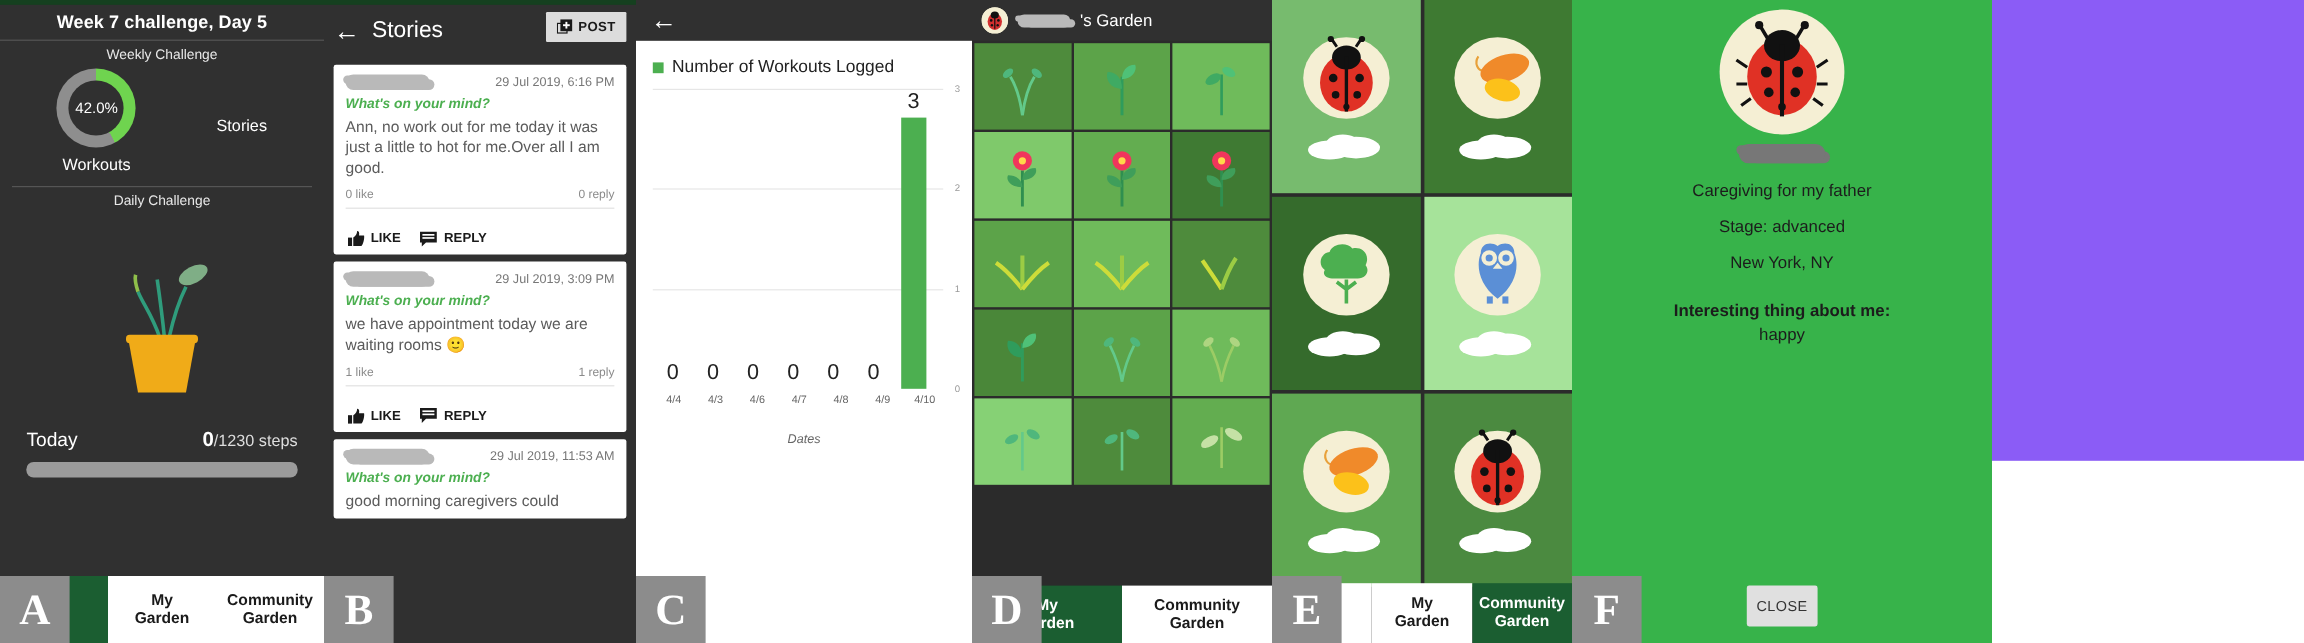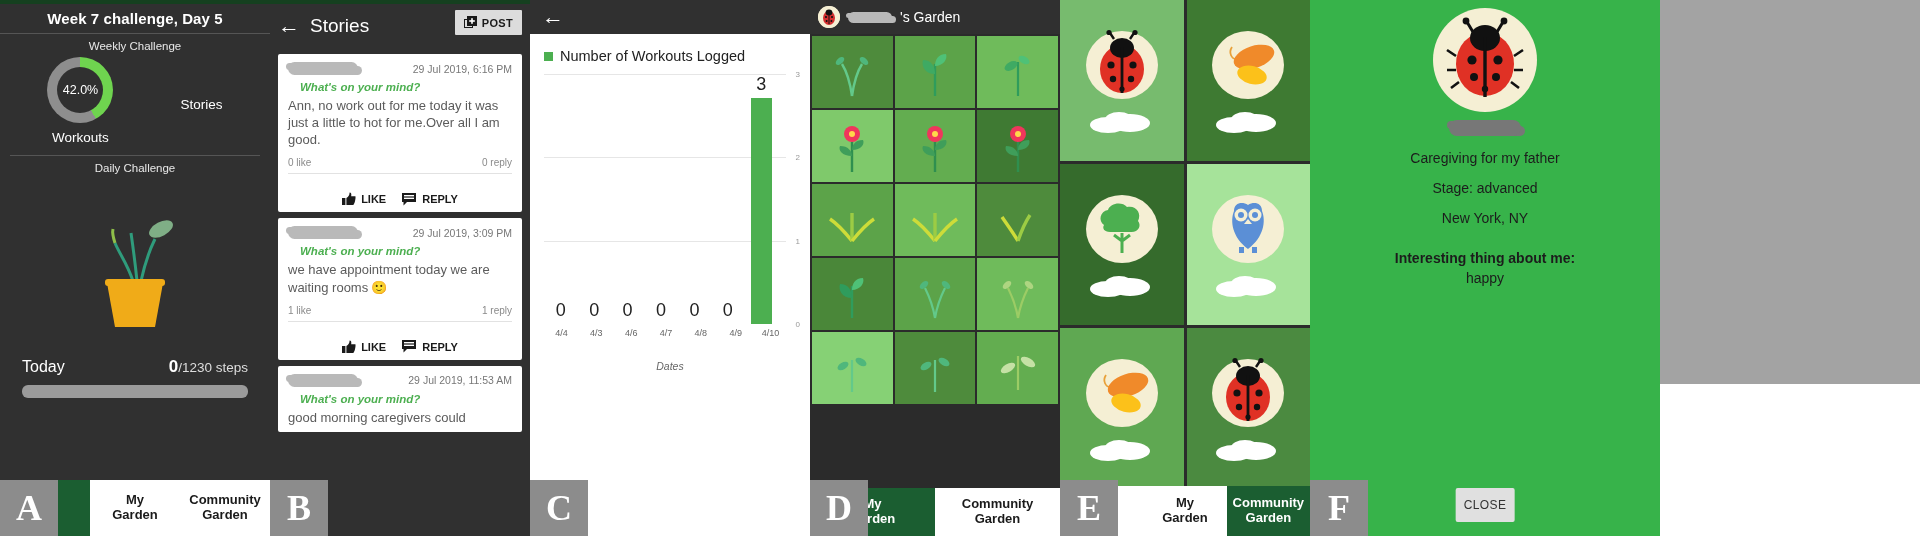--- a/index.html
+++ b/index.html
@@ -6,21 +6,21 @@
   html, body {
     width: 1920px; height: 536px;
     background: #ffffff;
     font-family: "Liberation Sans", sans-serif;
     overflow: hidden;
   }
   .figure {
     position: relative;
     width: 1920px; height: 384px;
     display: flex;
-    background: #a3a3a3;
+    background: #8b5cf6;
   }
   .panel { position: relative; height: 536px; overflow: hidden; flex: none; }
 
   
   .badge {
     position: absolute; left: 0; bottom: 0;
     width: 58px; height: 56px;
     background: #8c8c8c;
     color: #fff;
     font-family: "Liberation Serif", serif;
@@ -88,25 +88,25 @@
     border-radius: 1px;
   }
   .card {
     background: #fff; margin: 6px 8px; padding: 8px 10px 6px;
     border-radius: 2px;
   }
   .card .row1 { display: flex; justify-content: space-between; align-items: center; gap: 31px; }
   .redact { height: 13px; width: 70px; border-radius: 7px; background: #b9b9b9;
             box-shadow: 6px 2px 0 -2px #b9b9b9, -5px -2px 0 -3px #b9b9b9; }
   .stamp { font-size: 10.5px; color: #777; }
-  .prompt { color: #4caf50; font-style: italic; font-size: 11.5px; font-weight: 700; margin: 6px 12px 4px; }
+  .prompt { color: #4caf50; font-style: italic; font-size: 11.5px; font-weight: 700; margin: 6px 0 4px; }
   .body-txt { color: #5b5b5b; font-size: 13px; line-height: 1.32; }
   .meta { display: flex; justify-content: space-between; font-size: 10px; color: #8a8a8a; margin-top: 9px; }
   .hr { height: 1px; background: #e2e2e2; margin: 5px 0 0; }
-  .actions { display: flex; justify-content: center; gap: 16px; padding: 18px 2px 0; }
+  .actions { display: flex; justify-content: flex-start; gap: 16px; padding: 18px 2px 0; }
   .act { display: flex; align-items: center; gap: 5px; font-size: 11px; font-weight: 700; color: #1a1a1a; }
 
   
   .pC { width: 280px; background: #fff; }
   .pC .appbar { height: 34px; background: #303030; display: flex; align-items: center; padding: 0 12px; color: #fff; }
   .pC .tabrow { height: 30px; background: #303030; display: flex; border-bottom: 3px solid #e91e63; }
   .pC .tabrow div { flex: 1; display: flex; align-items: center; justify-content: center;
                     color: #fff; font-size: 10.5px; font-weight: 700; letter-spacing: .4px; }
   .legend { display: flex; align-items: center; gap: 7px; padding: 14px 0 0 14px; font-size: 14.5px; color: #222; }
   .legend .sw { width: 9px; height: 9px; background: #4caf50; }

